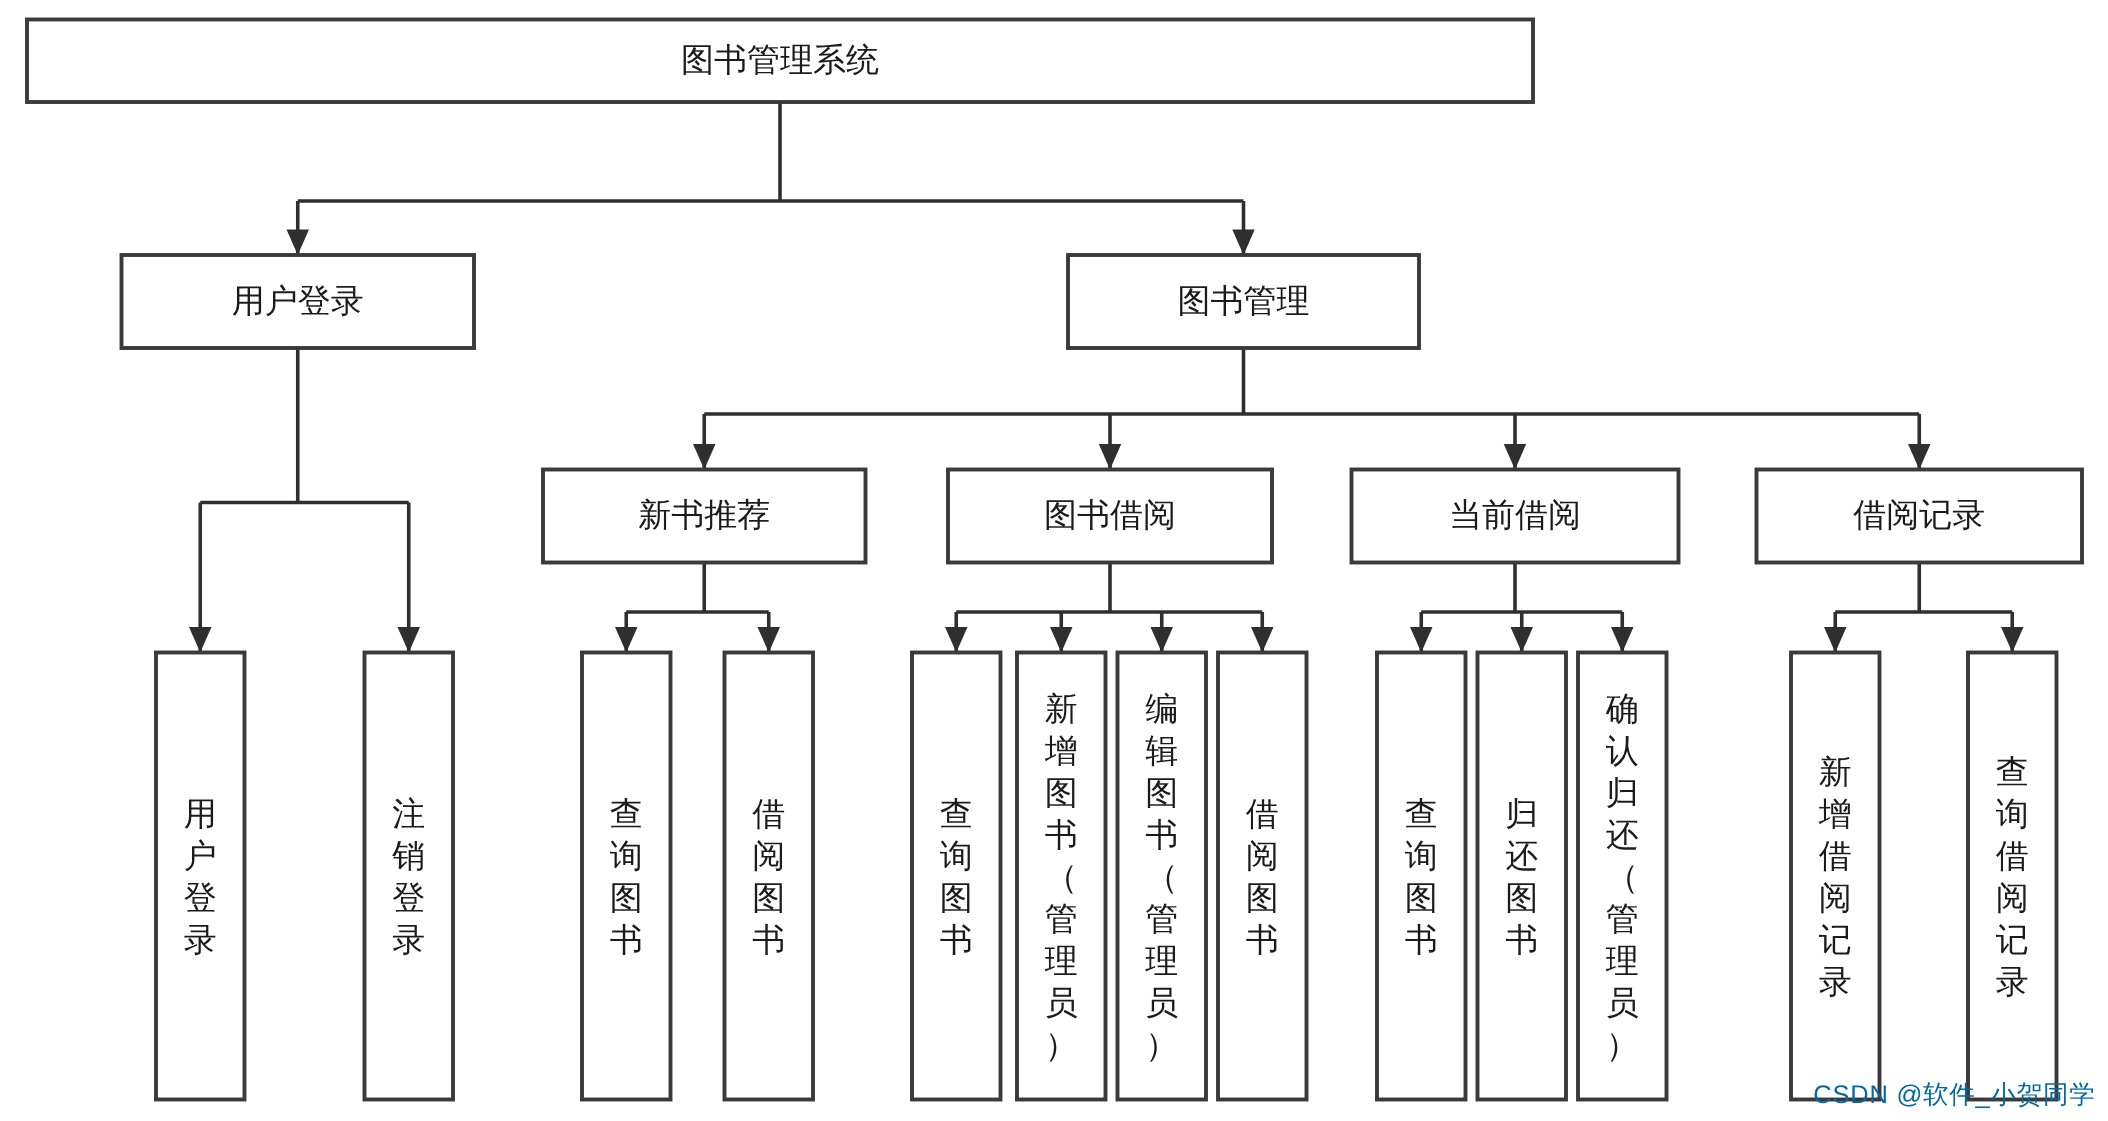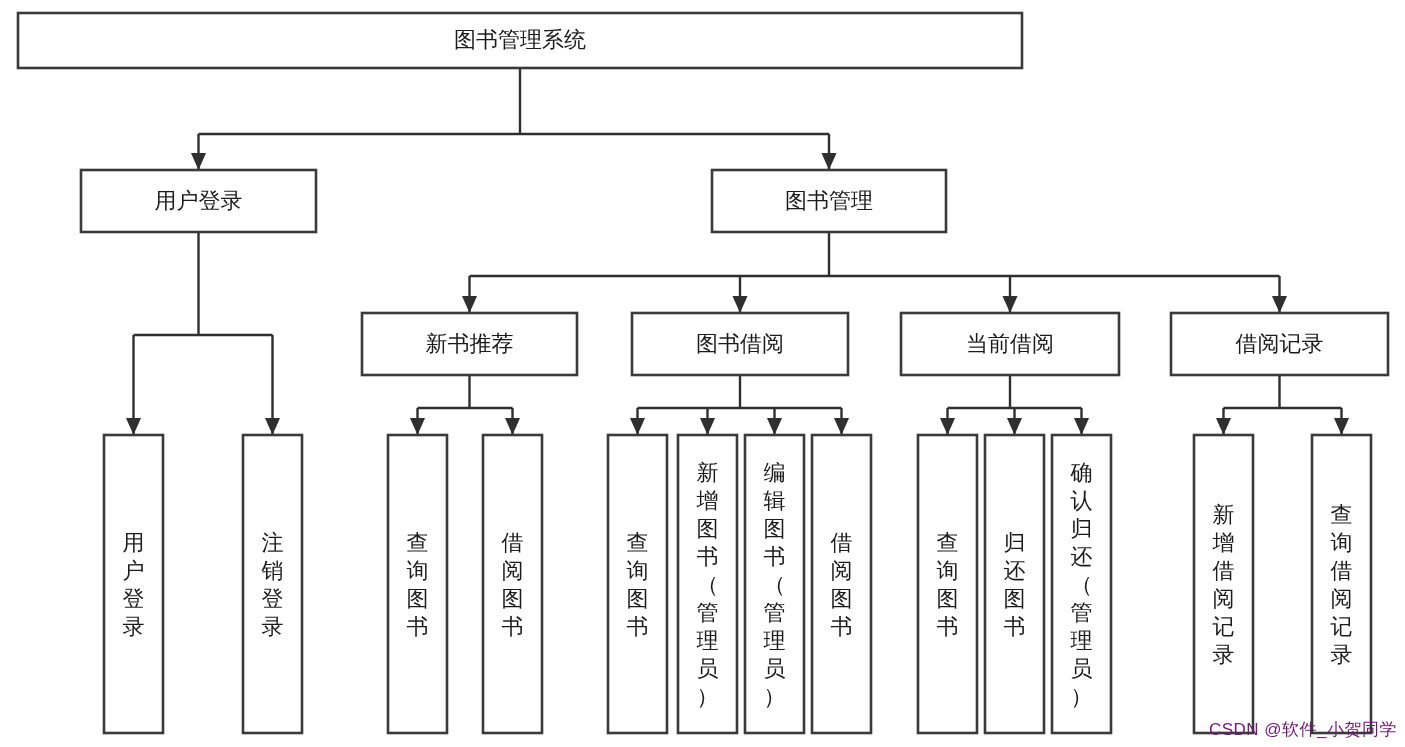--- a/index.html
+++ b/index.html
@@ -53,21 +53,21 @@
   .arrow-head {
     fill: #2f2f2f;
     stroke: none;
   }
   .watermark {
     position: absolute;
     right: 8px;
     bottom: 6px;
     font-family: "Liberation Sans", "DejaVu Sans", sans-serif;
     font-size: 17px;
-    color: #701a75;
+    color: #0369a1;
     letter-spacing: 0.5px;
     white-space: nowrap;
     user-select: none;
   }
 </style>
 </head>
 <body>
 
 <div id="diagram-root">
 

